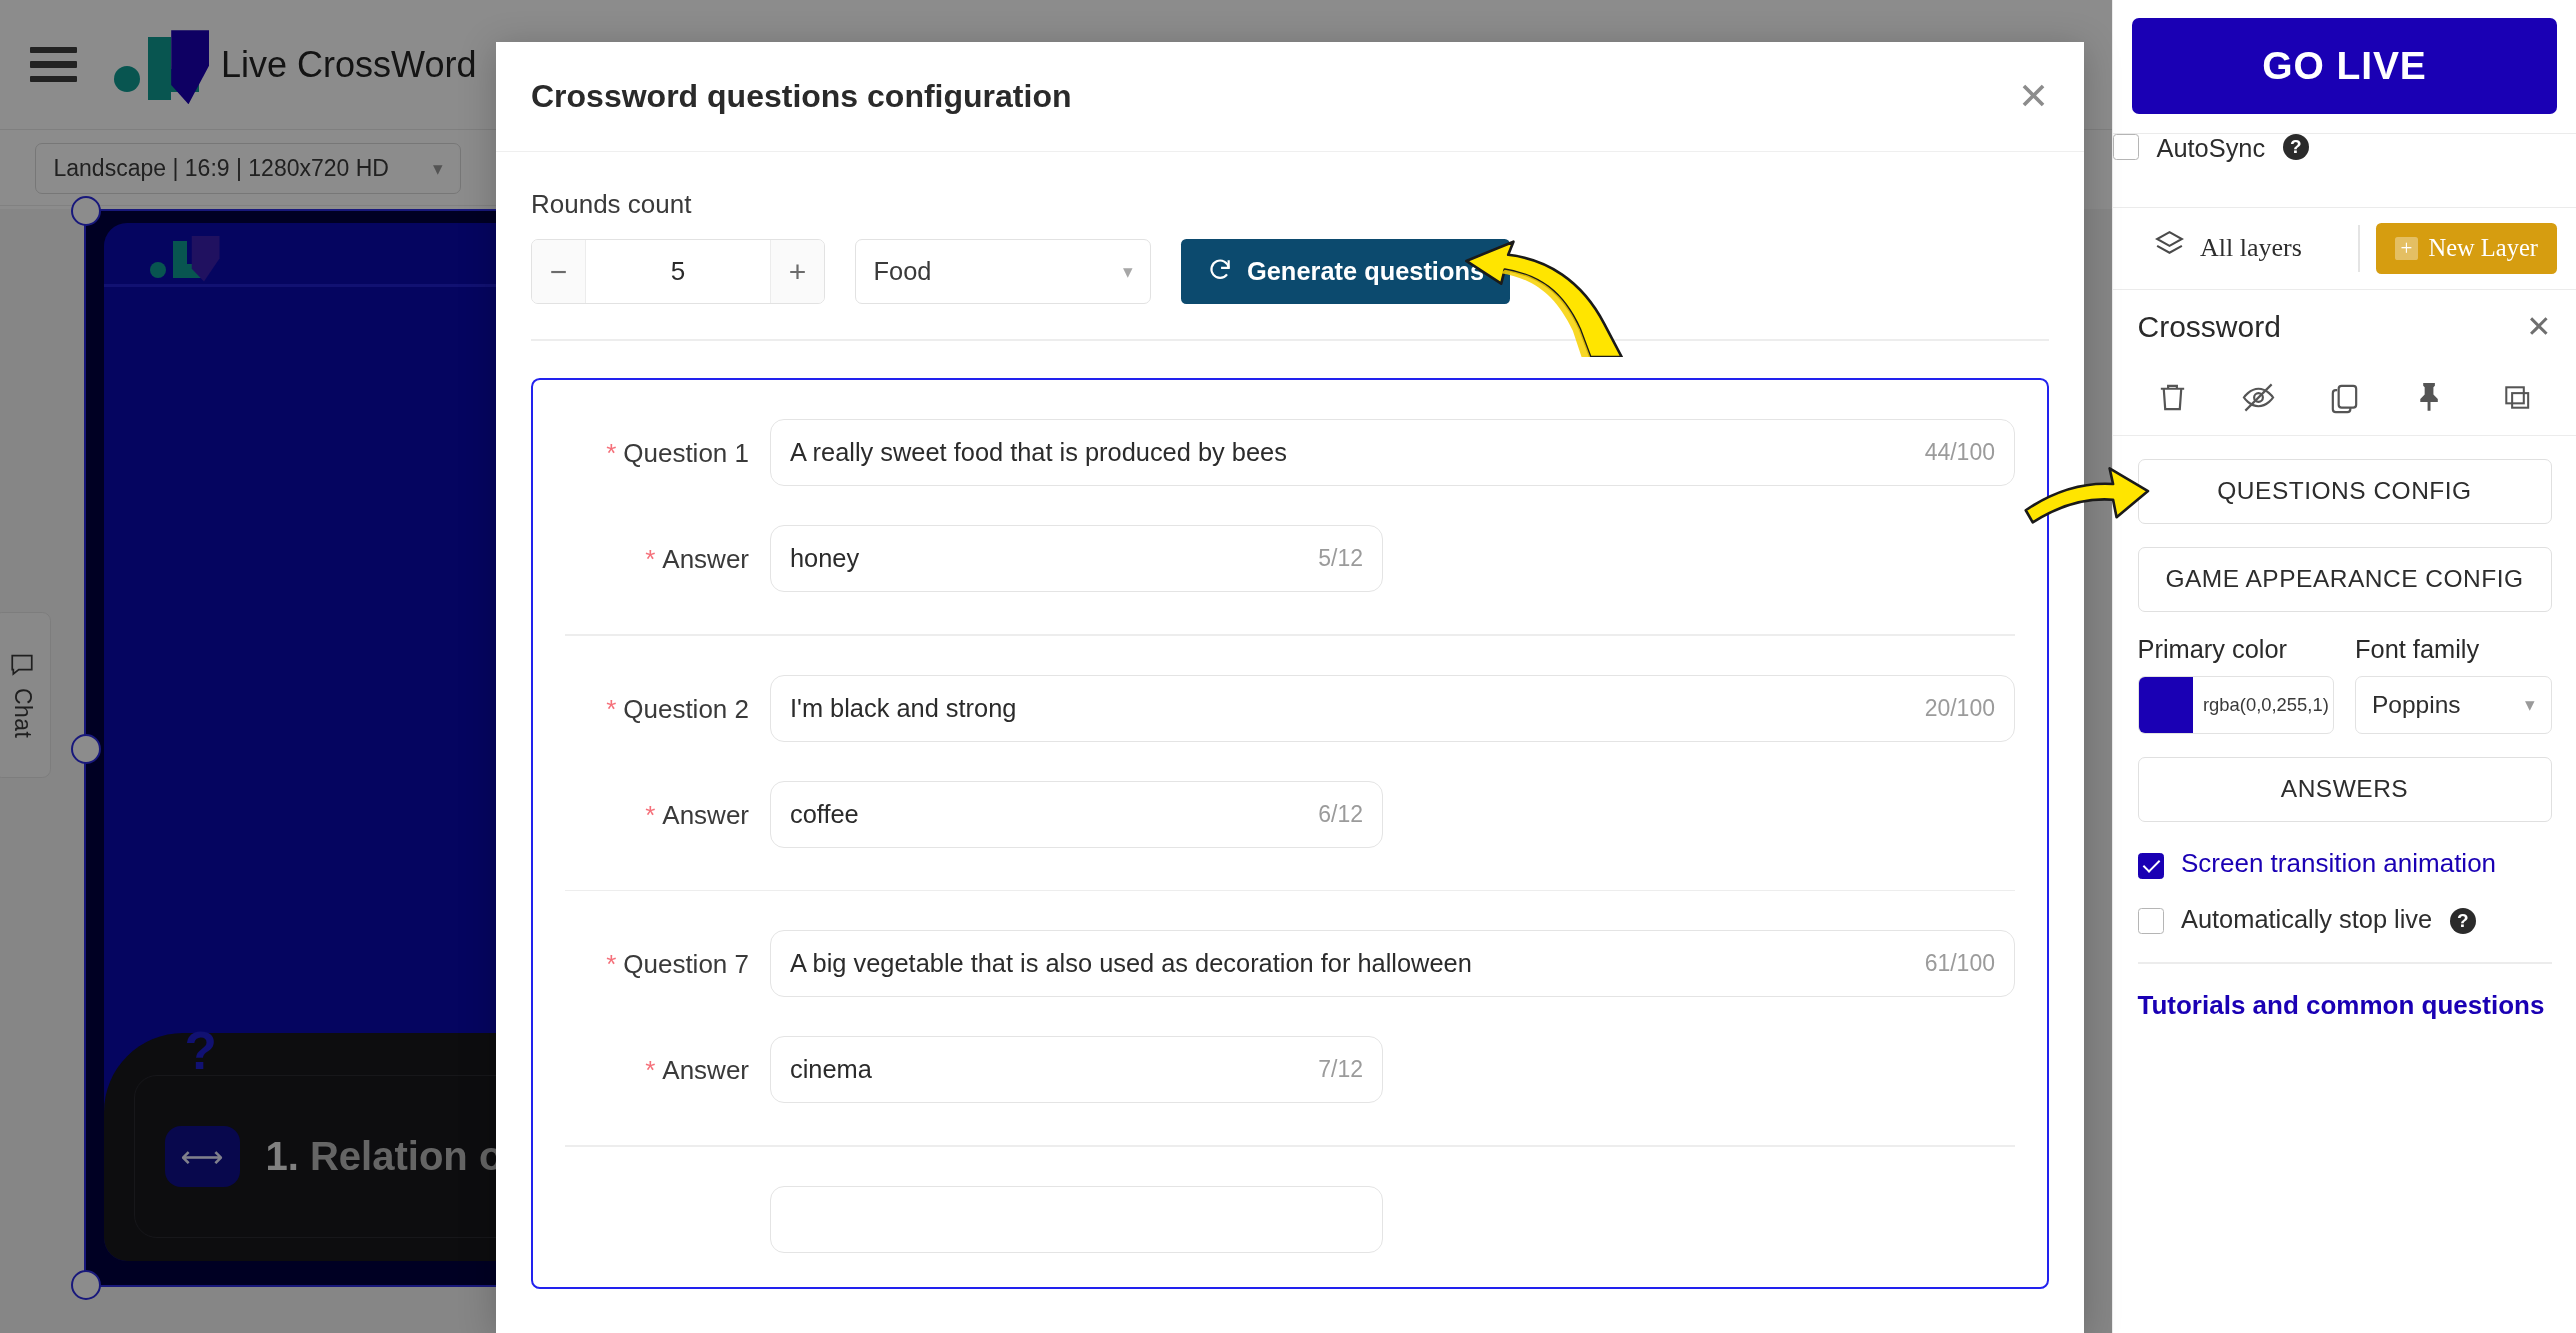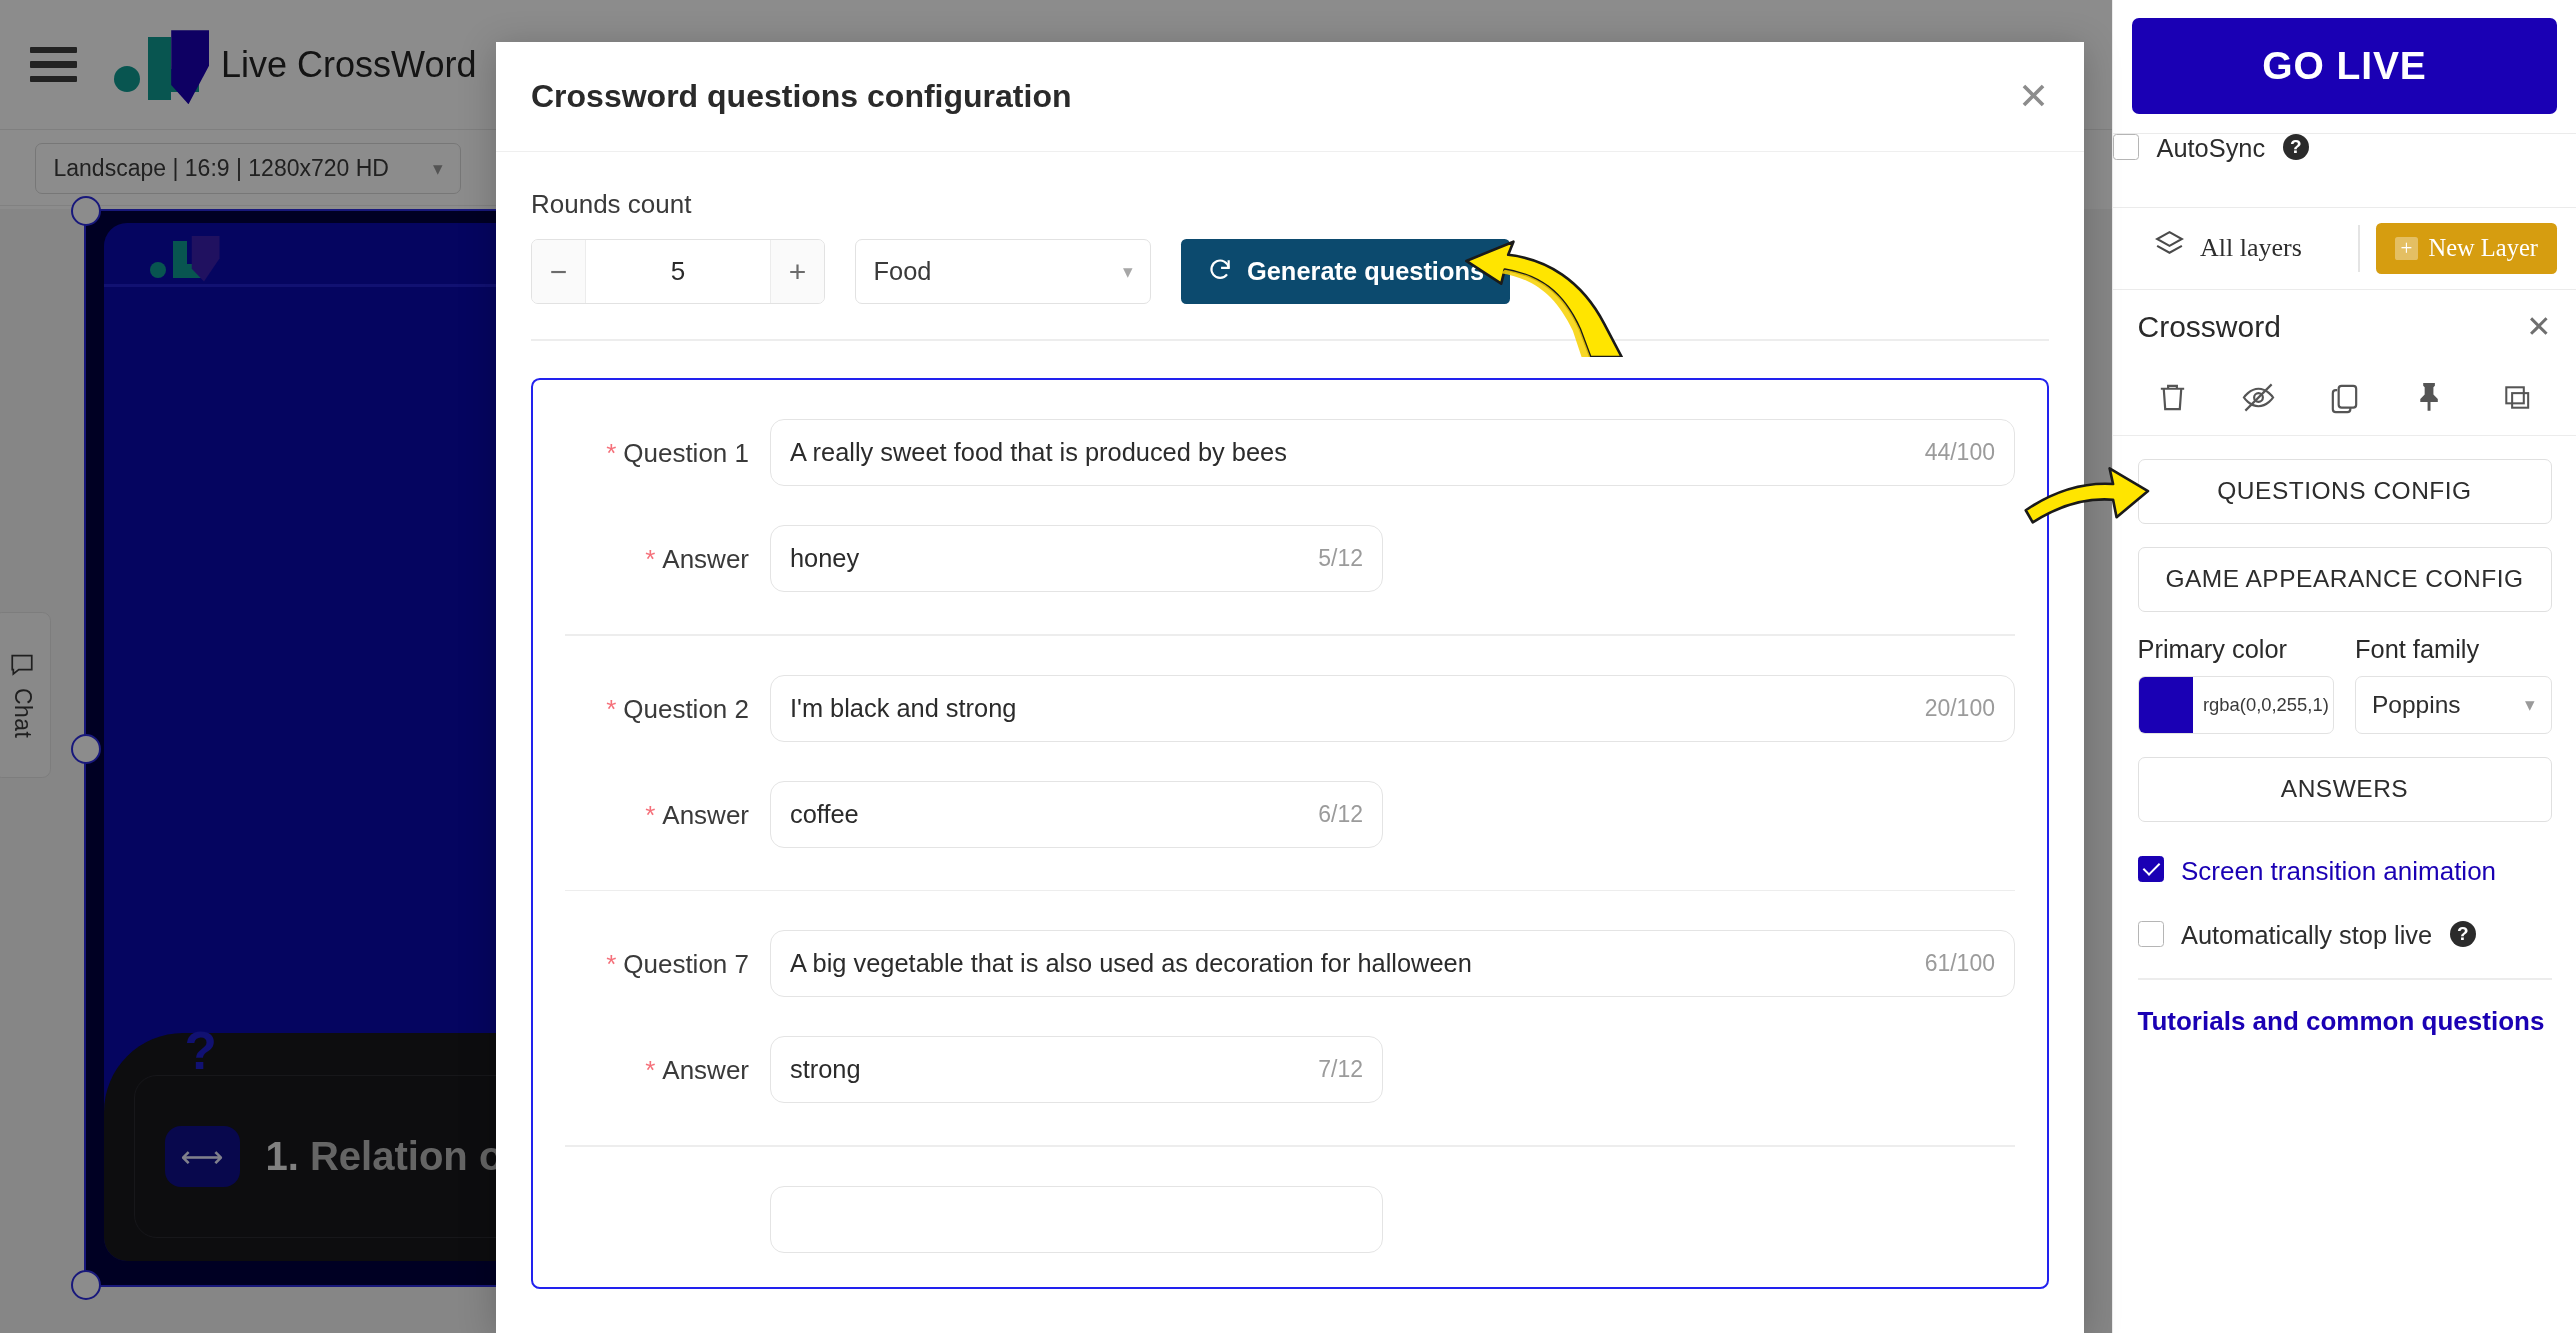--- a/index.html
+++ b/index.html
@@ -209,21 +209,21 @@
     height: 58px; border: 1.8px solid #e2e2e2; border-radius: 7px; display: flex; align-items: center;
     overflow: hidden; background: #fff;
   }
   .color-swatch { width: 54px; height: 100%; background: #1a00b4; }
   .color-val { font-size: 18.4px; color: #3a3a3a; padding-left: 10.5px; }
   .font-field {
     height: 58px; border: 1.8px solid #e2e2e2; border-radius: 7px; display: flex; align-items: center;
     padding: 0 16px; font-size: 24.5px; color: #2d2d2d; background: #fff;
   }
   .font-field .chev { margin-left: auto; color: #9a9a9a; font-size: 19px; }
-  .check-row { display: flex; align-items: flex-start; gap: 17.5px; padding: 0 24.5px; margin-top: 34px; }
+  .check-row { display: flex; align-items: flex-end; gap: 17.5px; padding: 0 24.5px; margin-top: 26px; }
   .check-row .blue { color: #1a00b4; font-size: 26px; }
   .hr-soft { margin: 28px 24.5px 0 24.5px; height: 1.8px; background: #ececec; }
   .tut-link { padding: 26px 24.5px 0 24.5px; font-size: 26px; color: #1a00b4; font-weight: 700; }
 
   
   .modal {
     position: absolute; left: 496px; top: 42px; width: 1588px; height: 1292px;
     background: #fff; z-index: 60; box-shadow: 0 5.3px 35px rgba(0,0,0,.22);
     display: flex; flex-direction: column; overflow: hidden;
   }
@@ -547,21 +547,21 @@
           <div class="qline">
             <div class="qlabel"><span class="req">*</span><span>Question 7</span></div>
             <div class="field wide">
               <span class="val">A big vegetable that is also used as decoration for halloween</span>
               <span class="cnt">61/100</span>
             </div>
           </div>
           <div class="qline">
             <div class="qlabel"><span class="req">*</span><span>Answer</span></div>
             <div class="field narrow">
-              <span class="val">strong</span>
+              <span class="val">cinema</span>
               <span class="cnt">7/12</span>
             </div>
           </div>
           <div class="qdivider"></div>
         </div>
 
         <div class="qrow qgroup">
           <div class="qline">
             <div class="qlabel"></div>
             <div class="field narrow">

